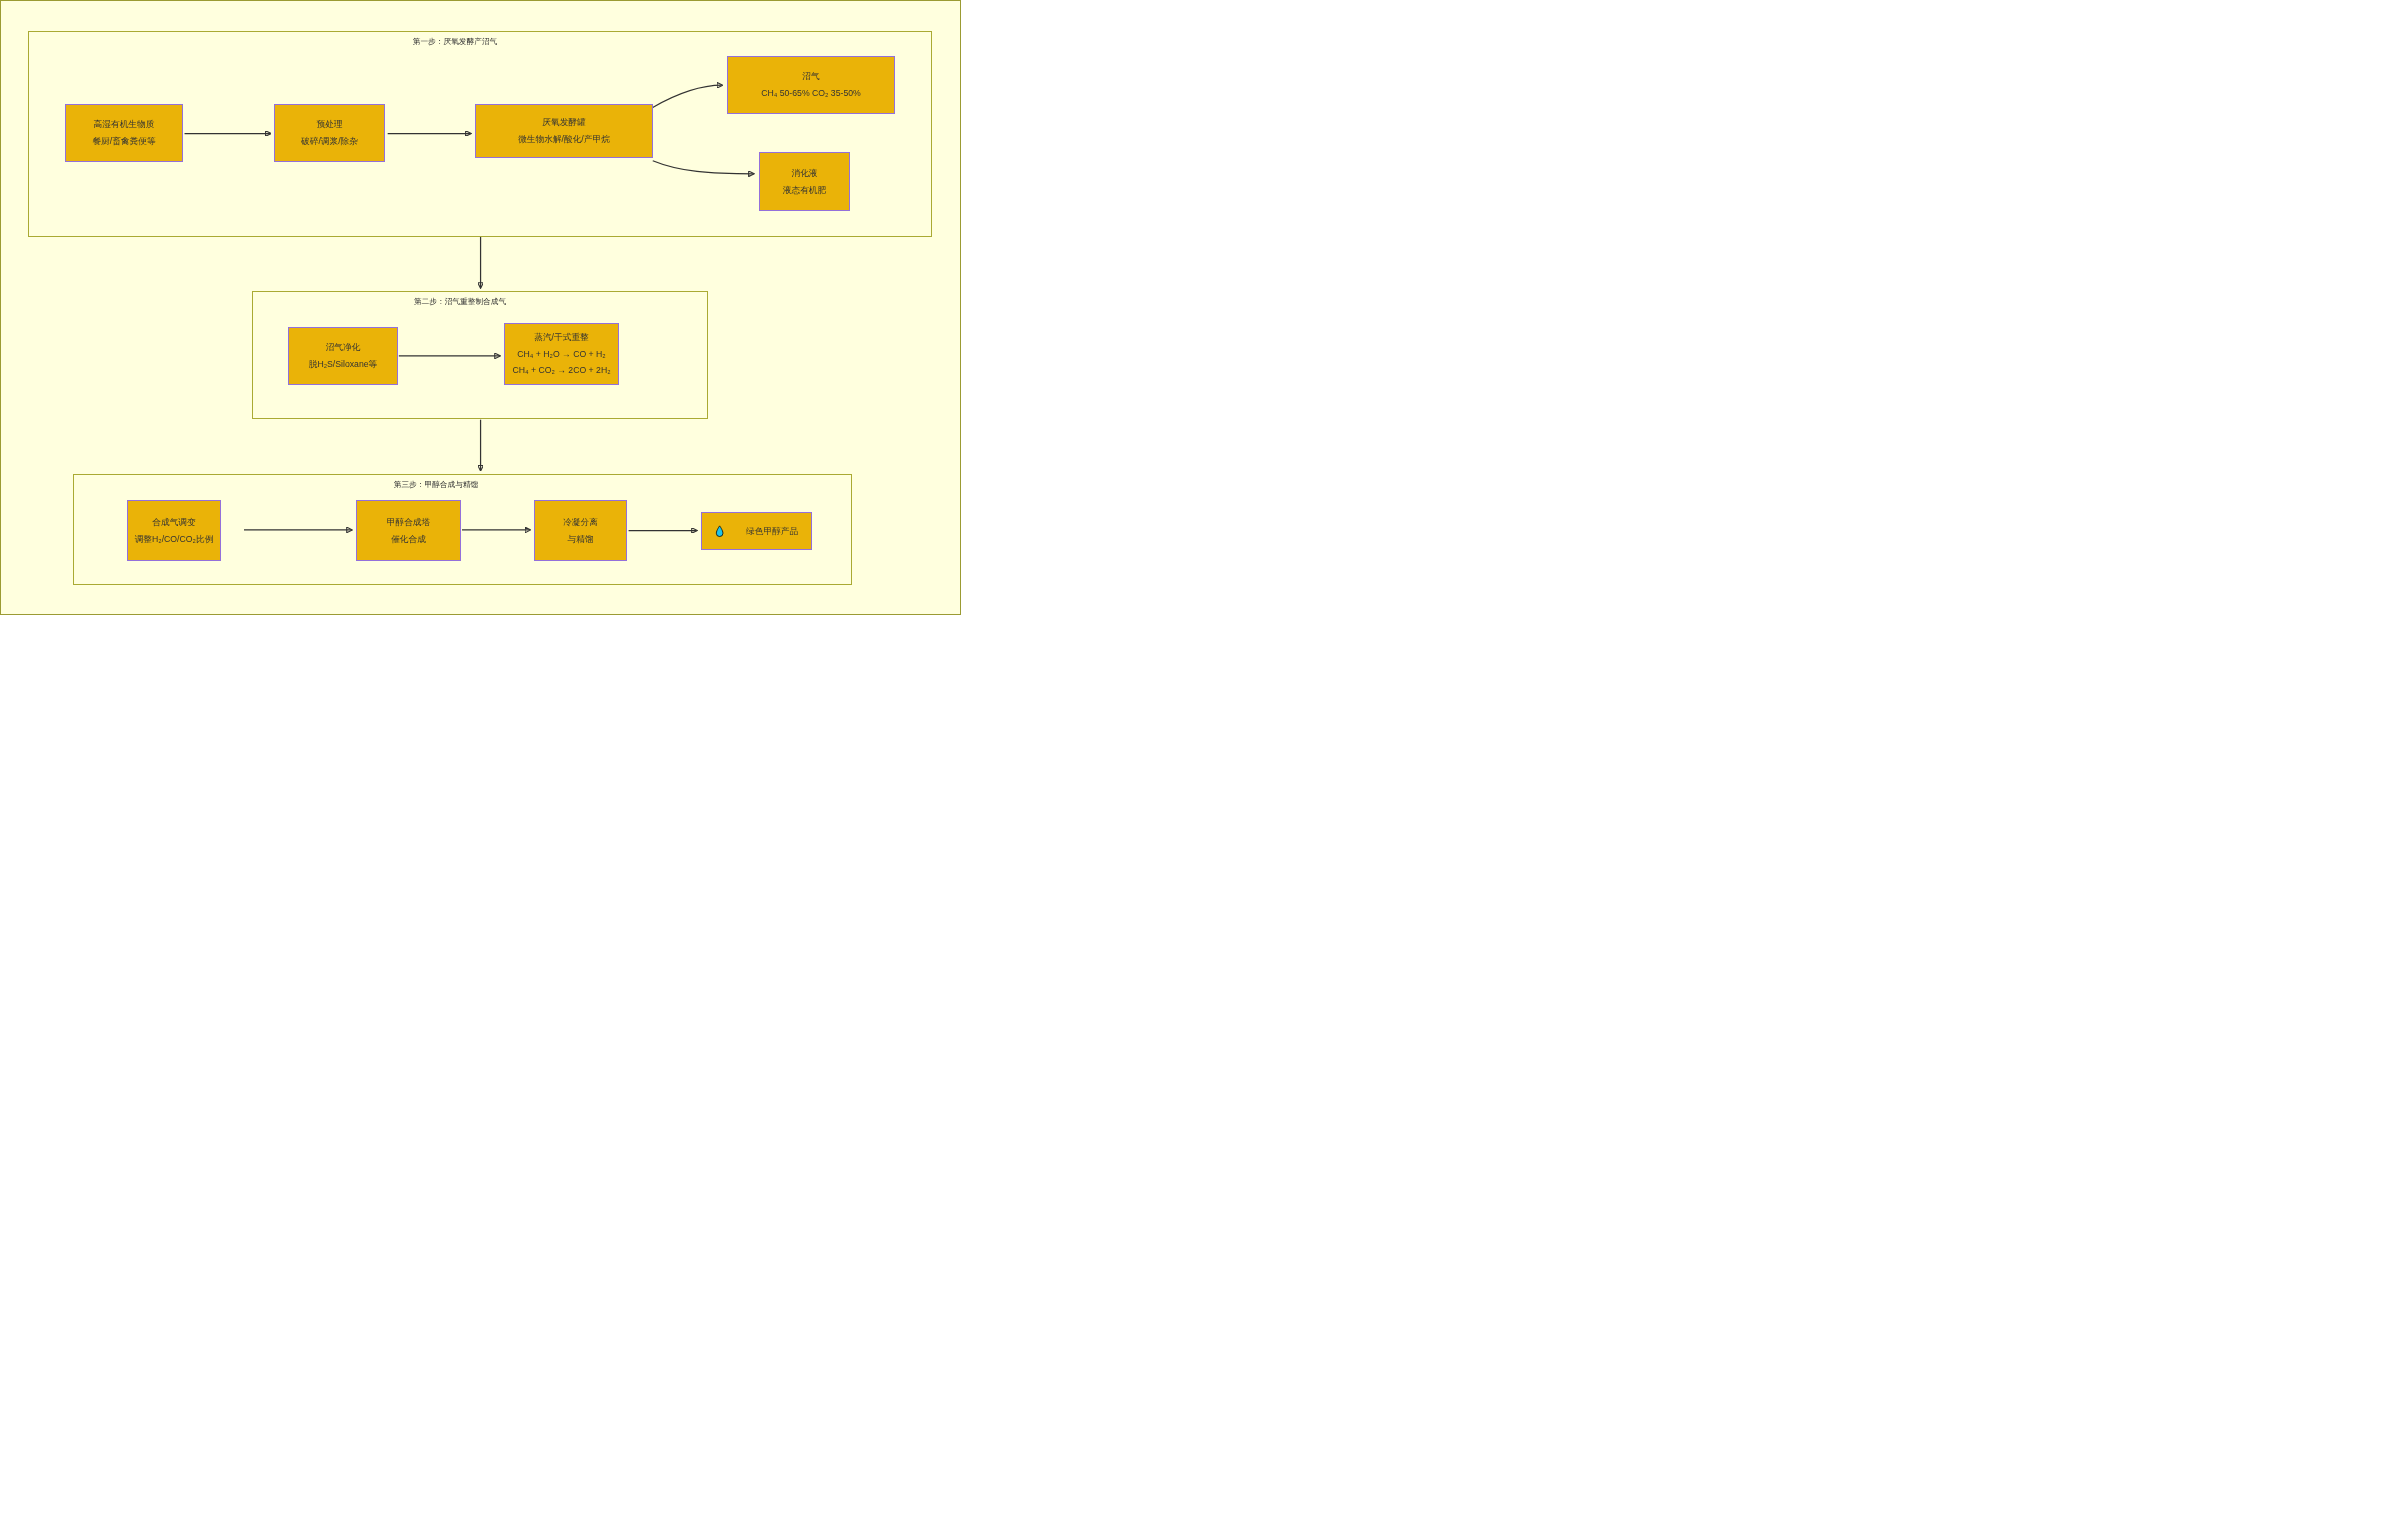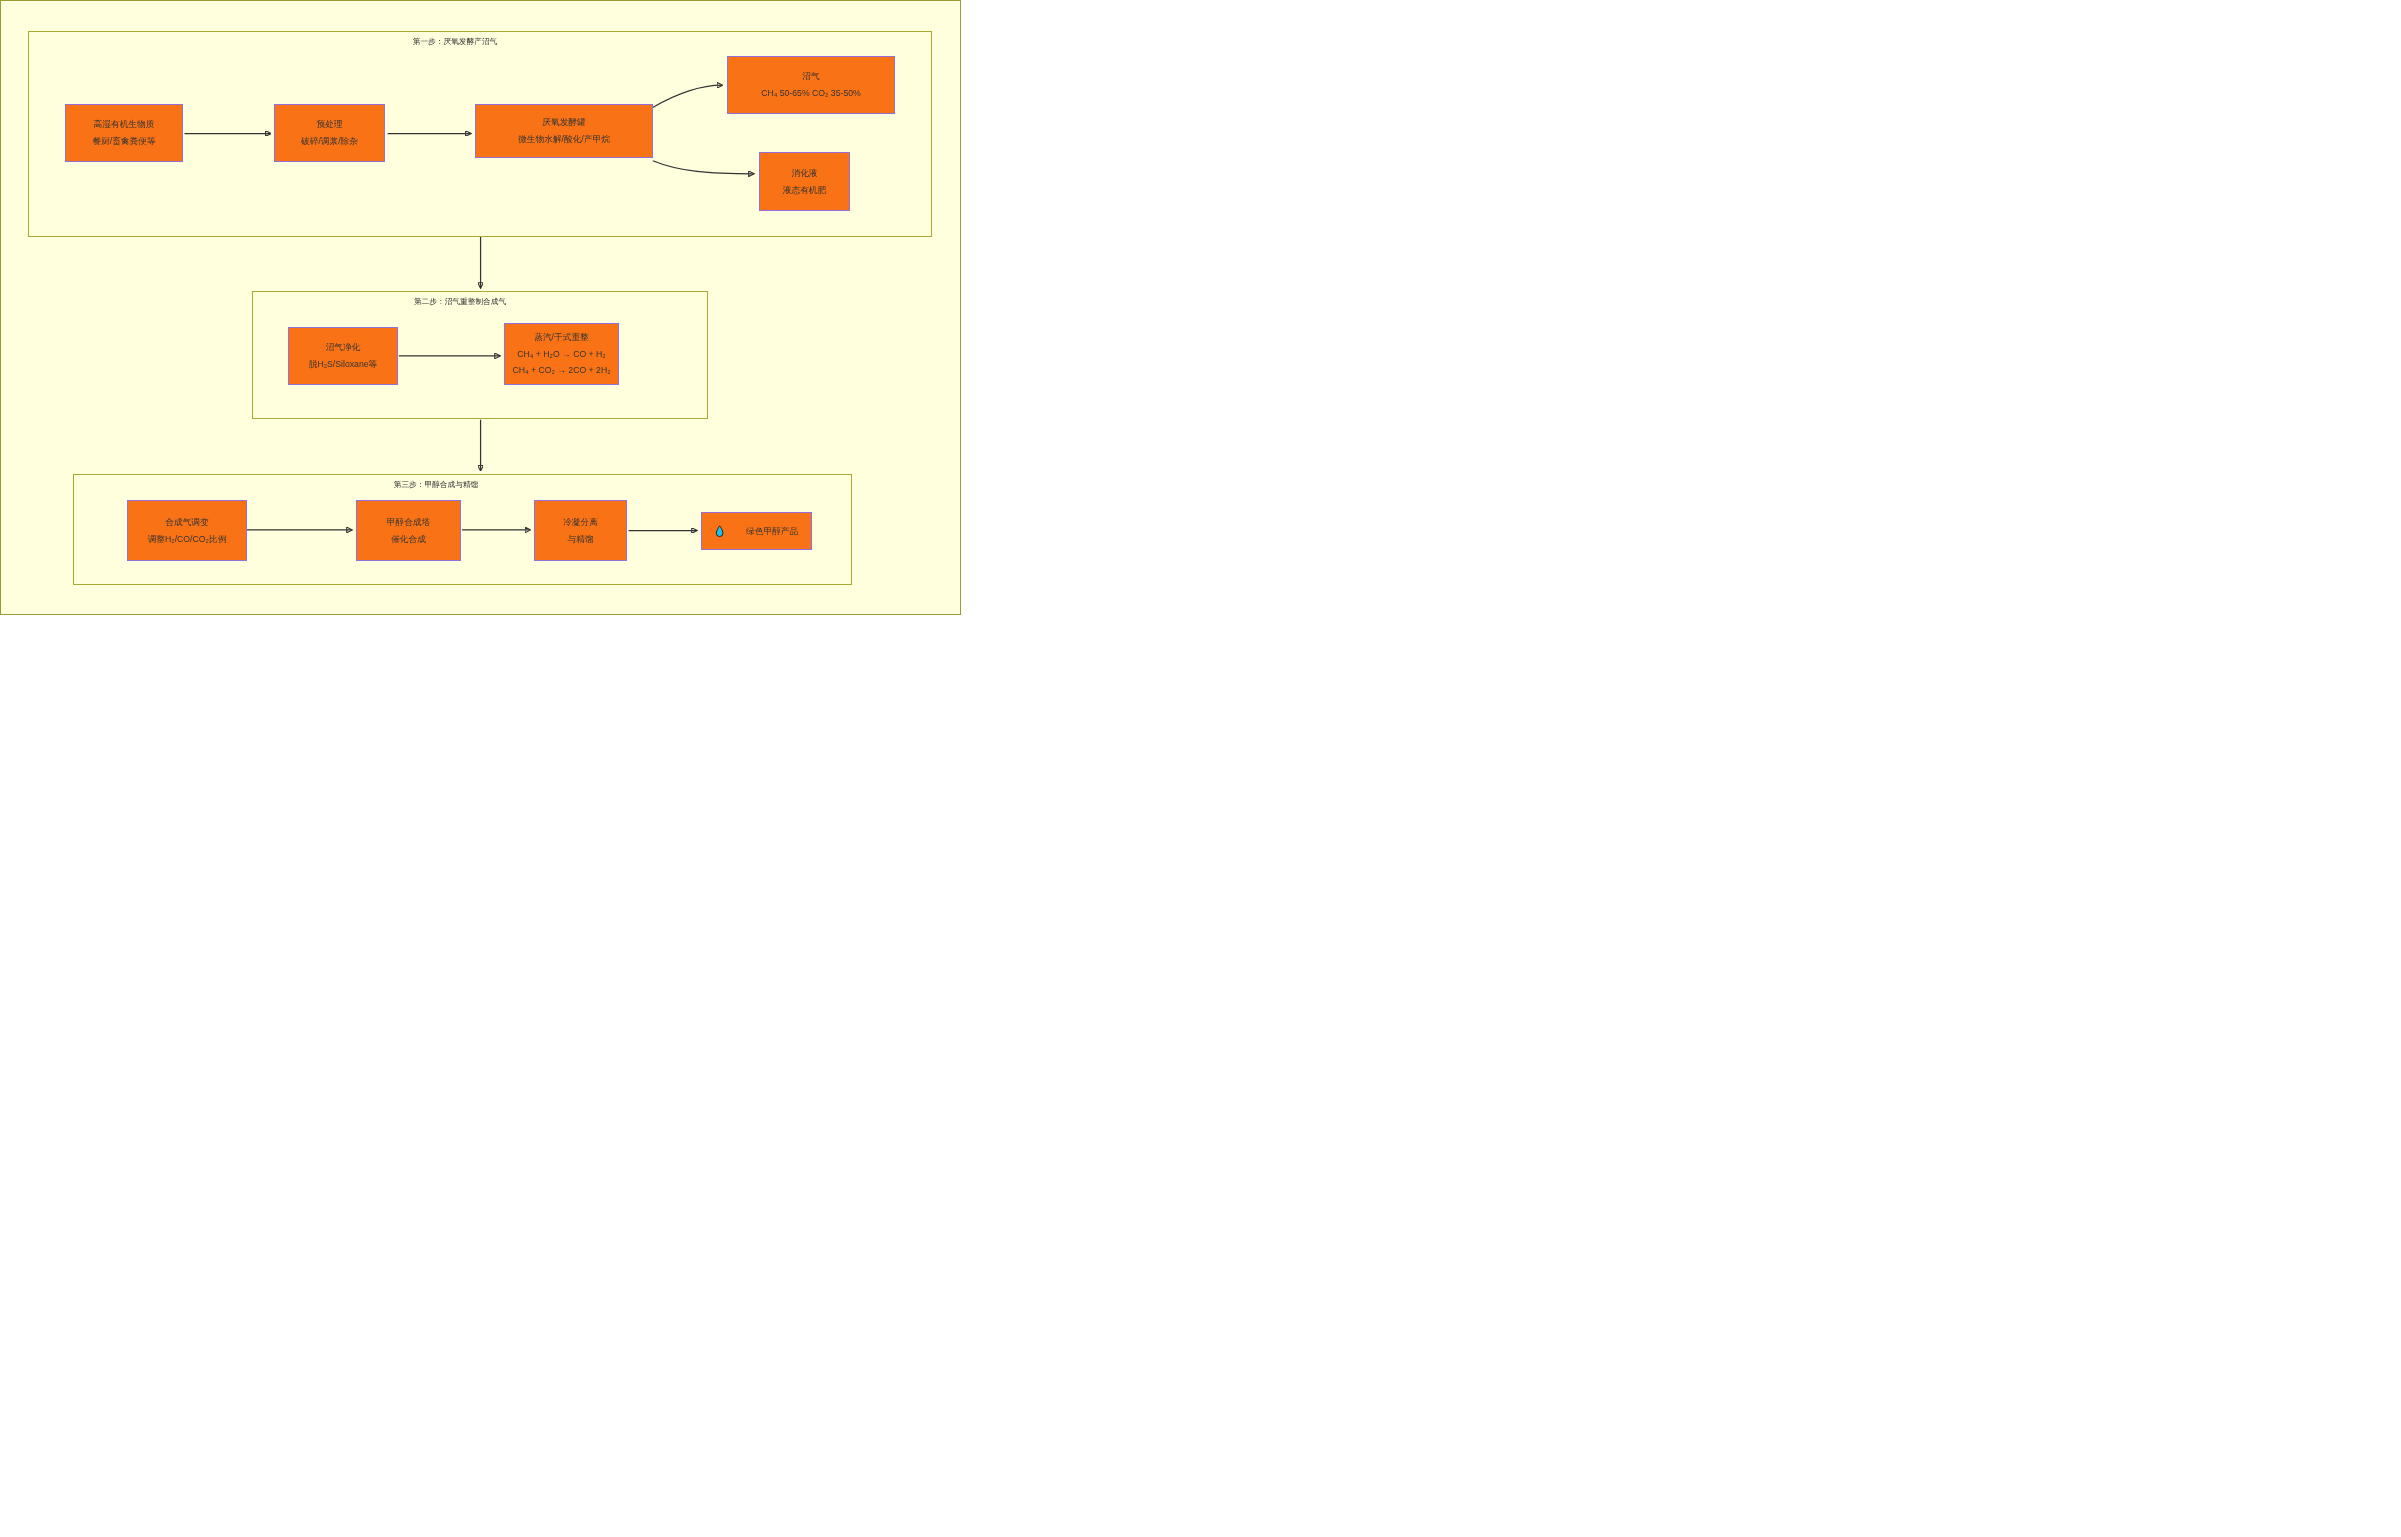--- a/index.html
+++ b/index.html
@@ -22,21 +22,21 @@
   .sg-title{
     position:absolute;
     top:5px;
     transform:translateX(-50%);
     font-size:7.7px;
     white-space:nowrap;
     color:#333333;
   }
   .node{
     position:absolute;
-    background:#f97316;
+    background:#eab308;
     border:1.2px solid #9370db;
     box-sizing:border-box;
     display:flex;
     flex-direction:column;
     align-items:center;
     justify-content:center;
     text-align:center;
     font-size:8.7px;
     line-height:16.7px;
     color:#333333;
@@ -111,21 +111,21 @@
     <div class="nl">沼气净化</div>
     <div class="nl">脱H₂S/Siloxane等</div>
   </div>
 
   <div class="node" style="left:503px;top:322px;width:115px;height:62px;">
     <div class="nl">蒸汽/干式重整</div>
     <div class="nl">CH₄ + H₂O → CO + H₂</div>
     <div class="nl">CH₄ + CO₂ → 2CO + 2H₂</div>
   </div>
 
-  <div class="node" style="left:126px;top:499px;width:120px;height:61px;">
+  <div class="node" style="left:126px;top:499px;width:94px;height:61px;">
     <div class="nl">合成气调变</div>
     <div class="nl">调整H₂/CO/CO₂比例</div>
   </div>
 
   <div class="node" style="left:355px;top:499px;width:105px;height:61px;text-align:center;">
     <div class="nl">甲醇合成塔</div>
     <div class="nl">催化合成</div>
   </div>
 
   <div class="node" style="left:533px;top:499px;width:93px;height:61px;">

